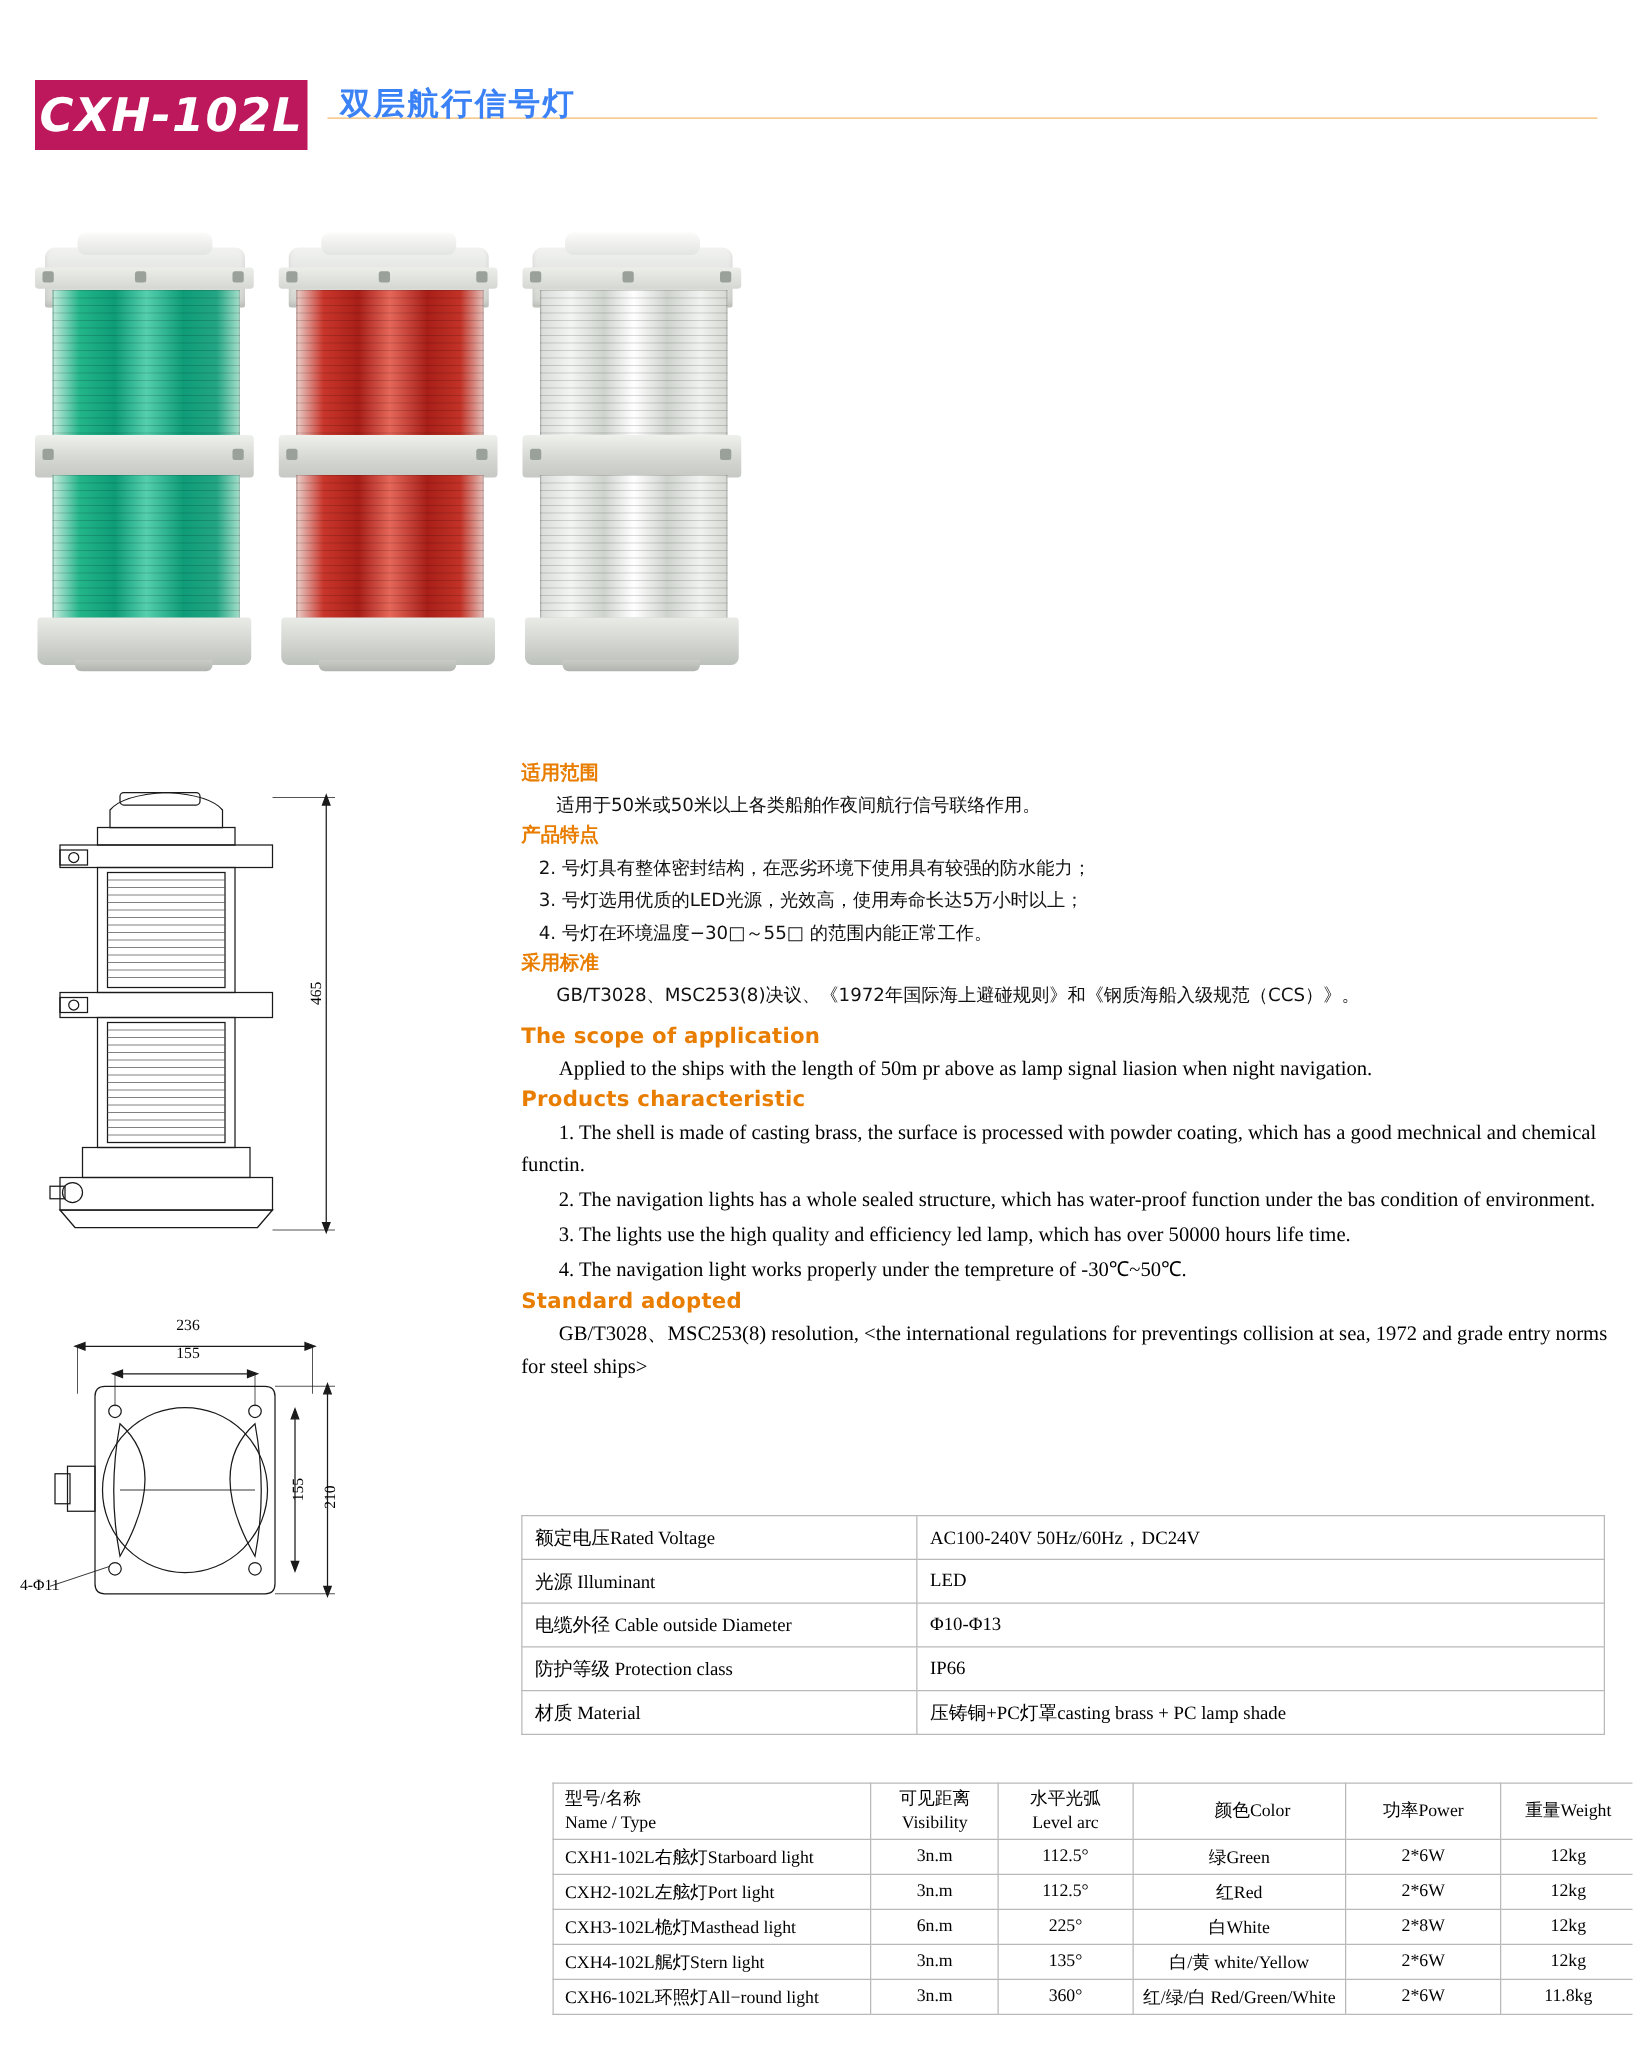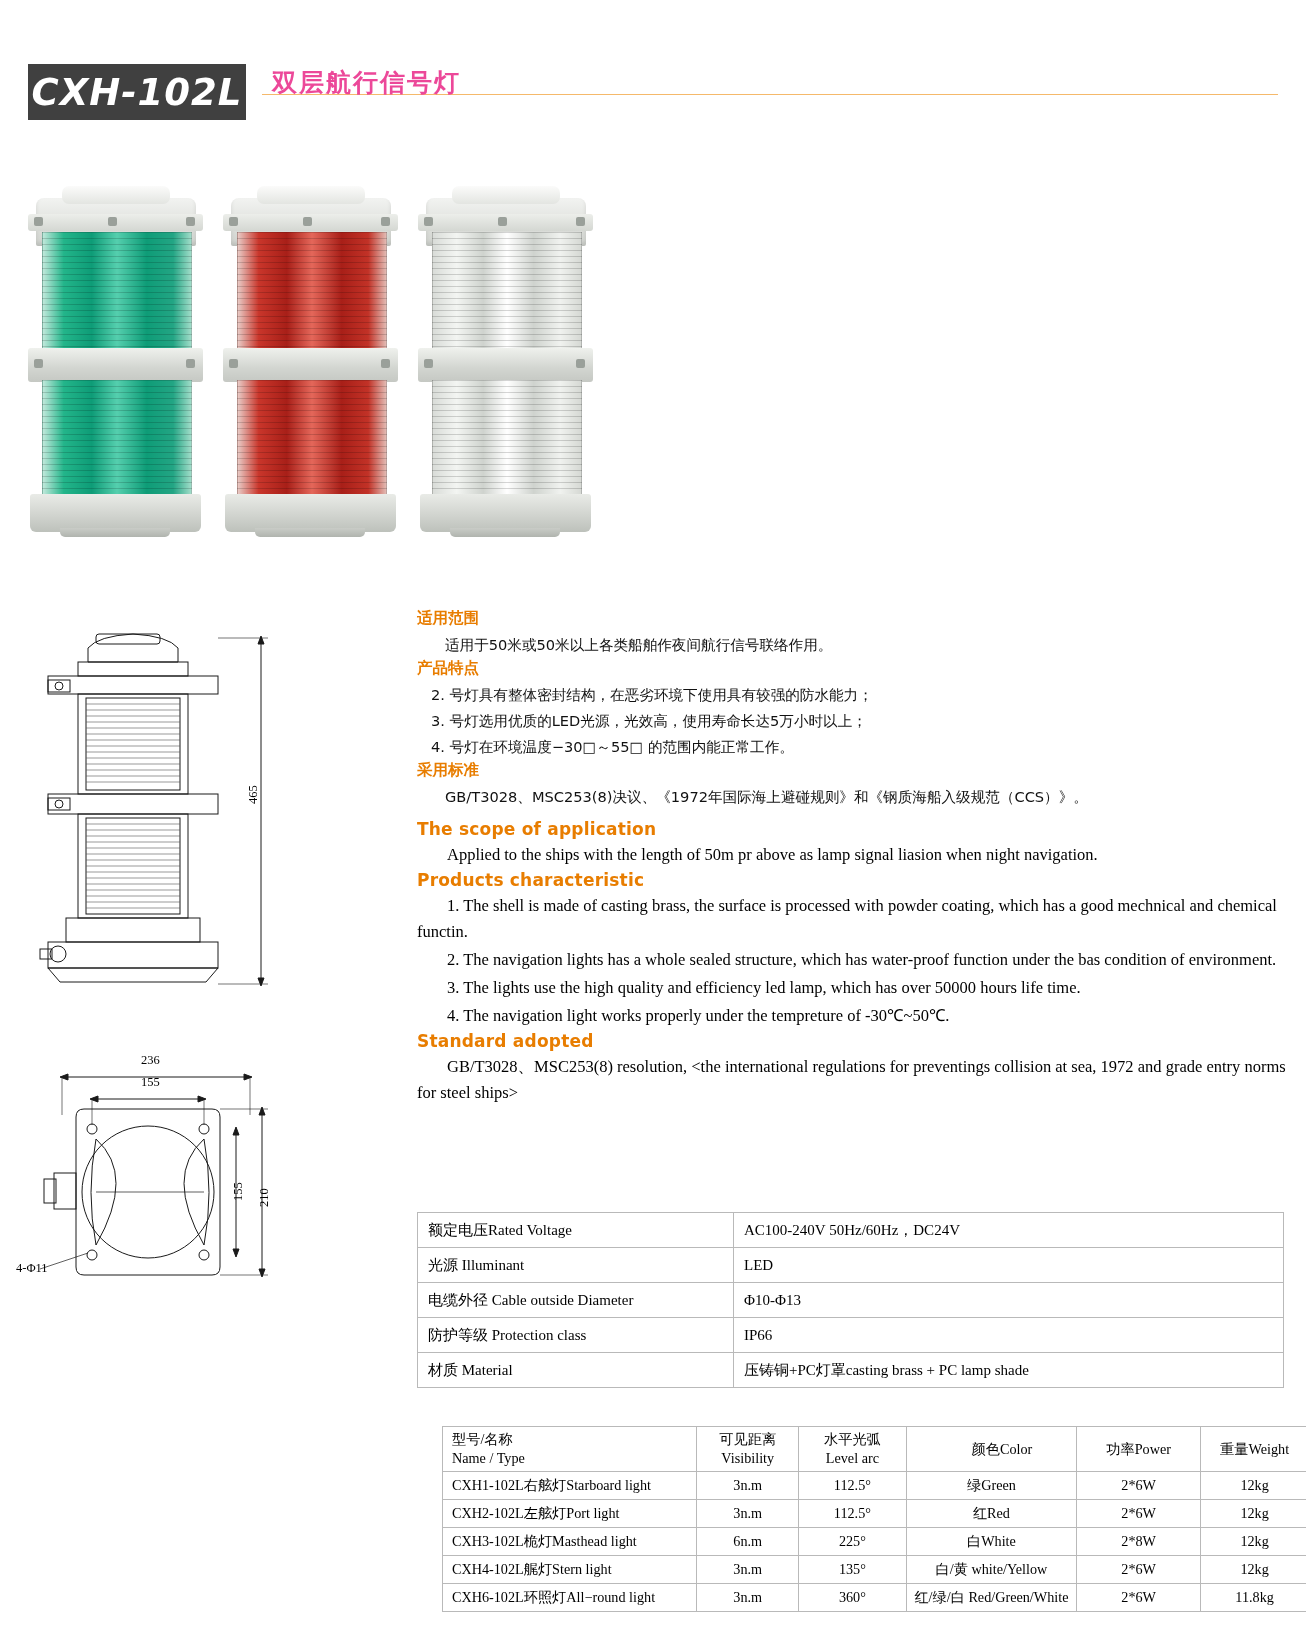--- a/index.html
+++ b/index.html
@@ -19,40 +19,40 @@
   
   .header {
     position: absolute;
     left: 0; top: 28px;
     width: 1306px; height: 90px;
   }
   .header-badge {
     position: absolute;
     left: 28px; top: 36px;
     width: 218px; height: 56px;
-    background: #404040;
+    background: #be185d;
     display: flex;
     align-items: center;
     justify-content: center;
   }
   .header-badge span {
     font-family: "DejaVu Sans", sans-serif;
     font-weight: bold;
     font-style: italic;
     font-size: 37px;
     letter-spacing: 1px;
     color: #ffffff;
   }
   .header-cn {
     position: absolute;
     left: 272px; top: 38px;
     font-family: "DejaVu Sans", sans-serif;
     font-weight: bold;
     font-size: 25px;
-    color: #ec4899;
+    color: #3b82f6;
     letter-spacing: 2px;
   }
   .header-en {
     position: absolute;
     left: 272px; top: 82px;
     font-family: "DejaVu Sans", sans-serif;
     font-weight: bold;
     font-size: 24px;
     color: #F08200;
     letter-spacing: 1.4px;

